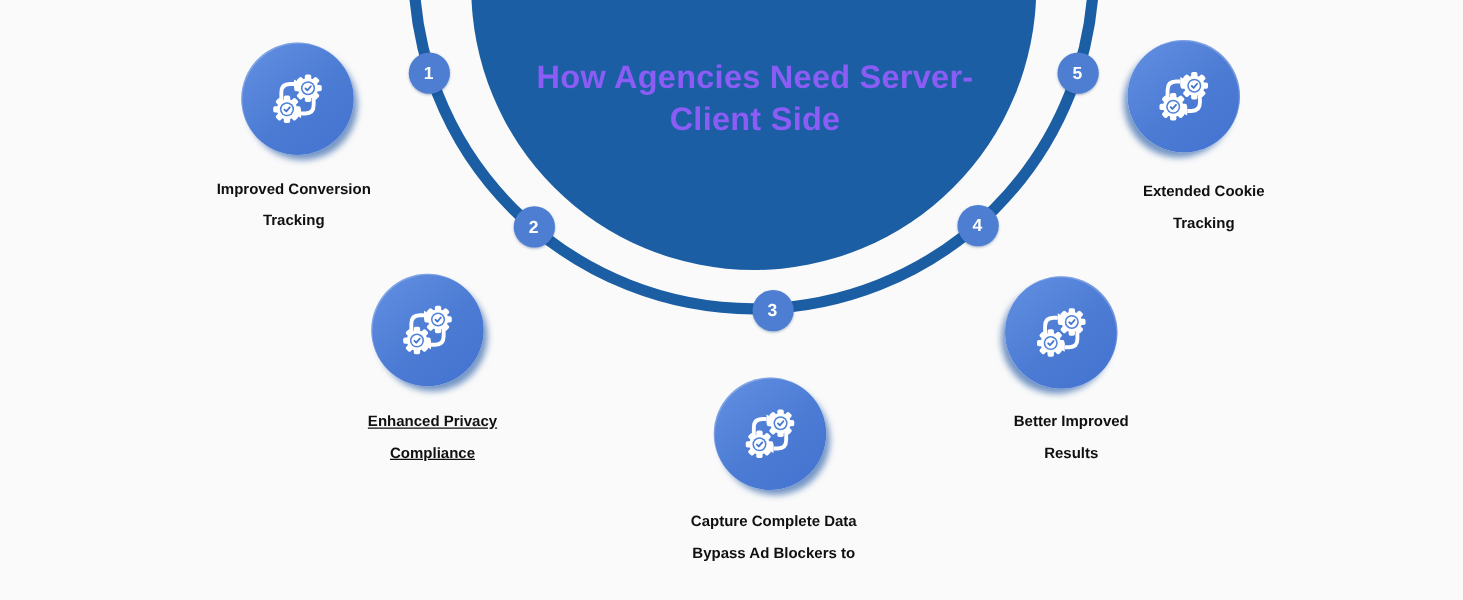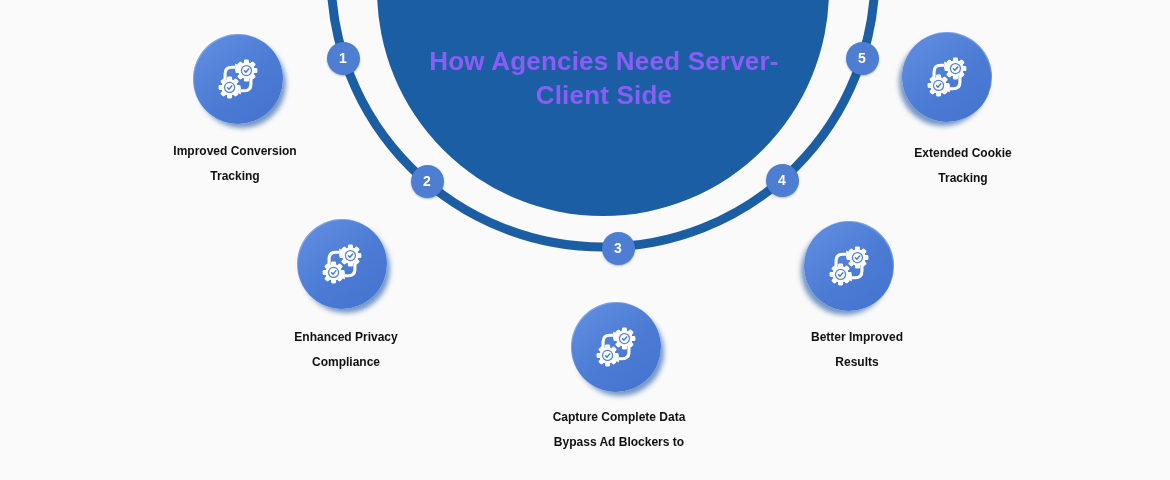--- a/index.html
+++ b/index.html
@@ -121,21 +121,21 @@
   <div class="icon-circle shadow-left" style="left:902px;top:32px;">
     <svg viewBox="0 0 96 96">
         <use href="#gears-sync"></use>
       </svg>
   </div>
 
   <div class="step-label" style="left:105px;top:139px;">
     <span class="label-line">Improved Conversion</span>
     <span class="label-line">Tracking</span>
   </div>
-  <div class="step-label" style="left:216px;top:325px;">
+  <div class="step-label" style="left:216px;top:325px;text-decoration:underline;">
     <span class="label-line">Enhanced Privacy</span>
     <span class="label-line">Compliance</span>
   </div>
   <div class="step-label" style="left:489px;top:405px;">
     <span class="label-line">Capture Complete Data</span>
     <span class="label-line">Bypass Ad Blockers to</span>
   </div>
   <div class="step-label" style="left:727px;top:325px;">
     <span class="label-line">Better Improved</span>
     <span class="label-line">Results</span>

